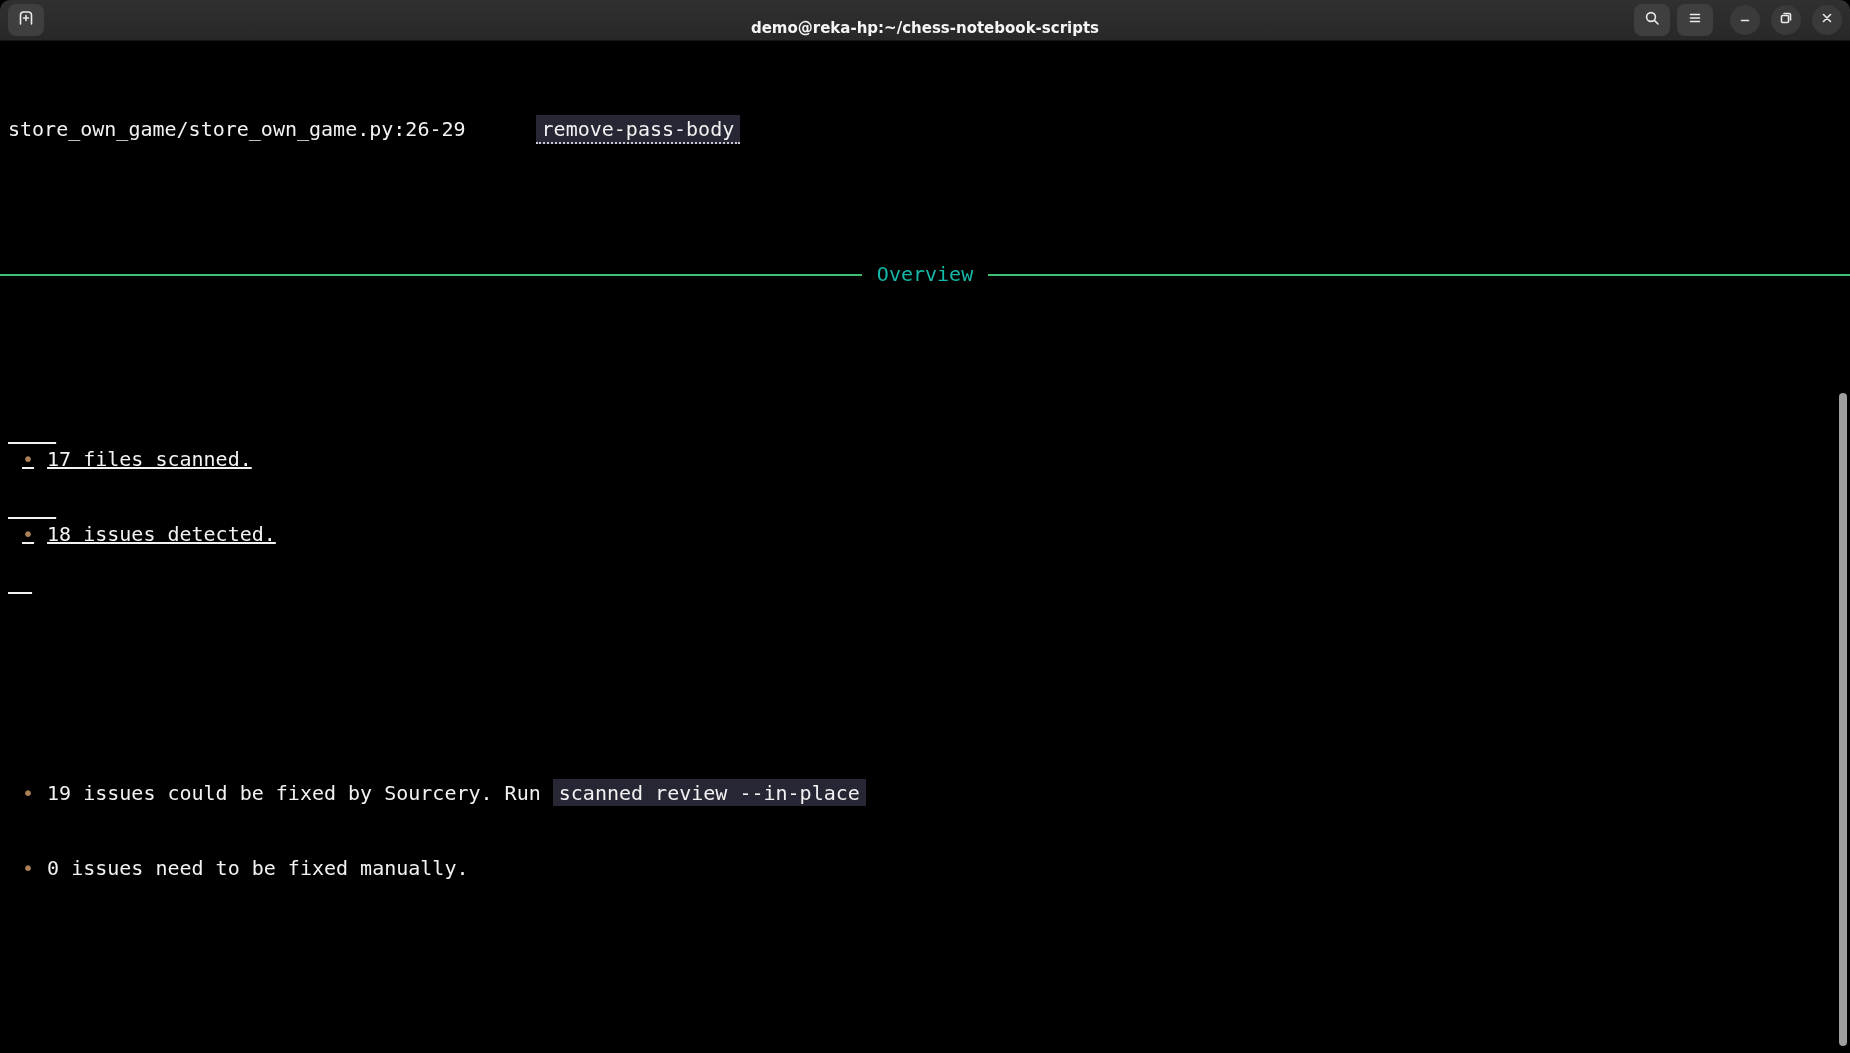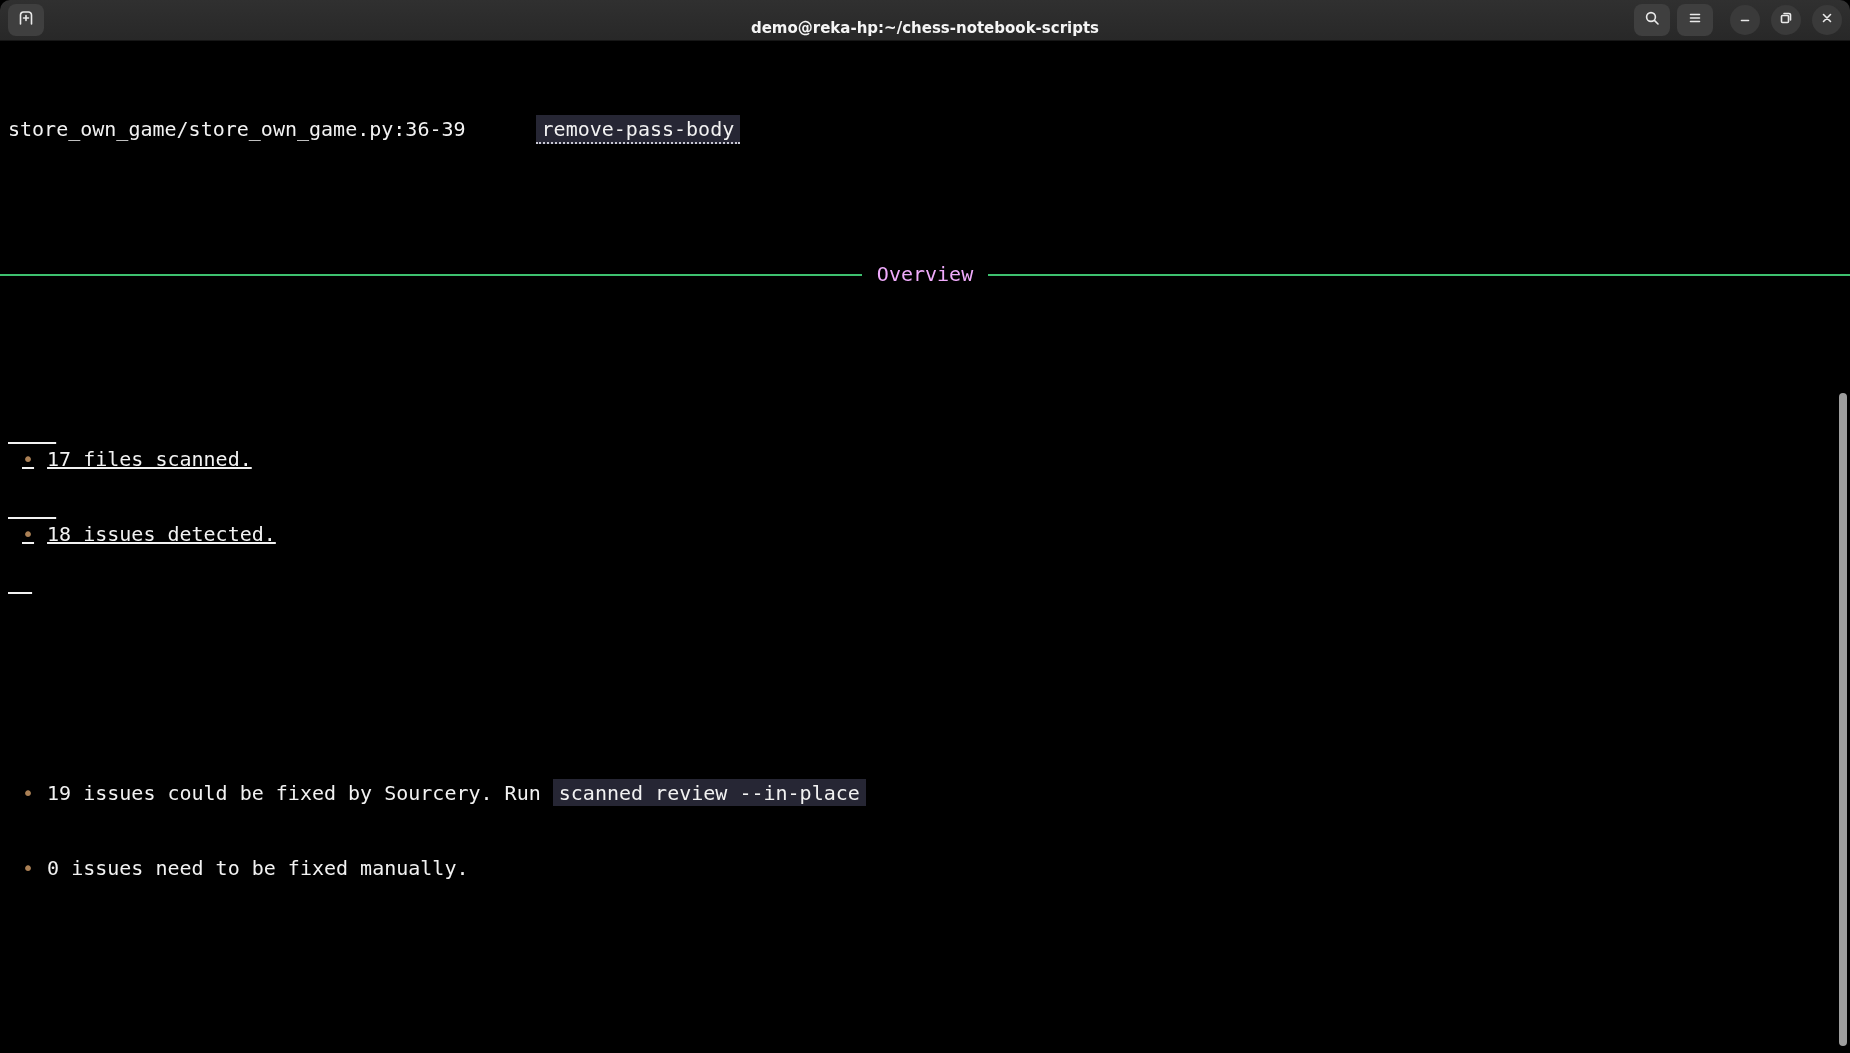--- a/index.html
+++ b/index.html
@@ -30,21 +30,21 @@
   .term{position:absolute;top:41px;left:0;right:0;bottom:0;
     padding:1px 0 0 8px;color:#f2f2f2;font-size:20px;line-height:25px;
     white-space:pre-wrap;}
   .line{height:25px;}
   .chip{background:#262634;padding:2px 6px 1px 6px;}
   .chip-link{border-bottom:2px dotted #c9c9d4;}
   .rule-chip{margin-left:70px;}
 
   .hr-line{margin-top:45px;margin-left:-8px;display:flex;align-items:center;height:25px;}
   .hr-seg{flex:1;height:2px;background:#3ec06f;}
-  .hr-label{margin:0 15px;color:#f0abfc;}
+  .hr-label{margin:0 15px;color:#14b8a6;}
 
   .bullets-a{margin-top:35px;text-decoration:underline;}
   .bullets-b{margin-top:34px;}
   .bul{height:25px;padding-left:14px;}
   .dot{color:#ab8055;}
   .bul .txt{margin-left:13px;}
 
   .heading{font-weight:bold;height:25px;}
   .h-type{margin-top:36px;}
 
@@ -105,21 +105,21 @@
         <svg width="16" height="16" viewBox="0 0 16 16">
           <path class="icon-stroke" d="M4.5 4.5 L11.5 11.5 M11.5 4.5 L4.5 11.5"></path>
         </svg>
       </span>
     </div>
   </div>
 </div>
 
 <div class="term">
 
-  <div class="line"><span>store_own_game/store_own_game.py:36-39</span><span class="chip chip-link rule-chip">remove-pass-body</span></div>
+  <div class="line"><span>store_own_game/store_own_game.py:26-29</span><span class="chip chip-link rule-chip">remove-pass-body</span></div>
 
   <div class="hr-line">
     <div class="hr-seg"></div>
     <span class="hr-label">Overview</span>
     <div class="hr-seg"></div>
   </div>
 
   <div class="bullets-a">
     <div class="bul"><span class="dot">•</span><span class="txt">17 files scanned.</span></div>
     <div class="bul"><span class="dot">•</span><span class="txt">18 issues detected.</span></div>

